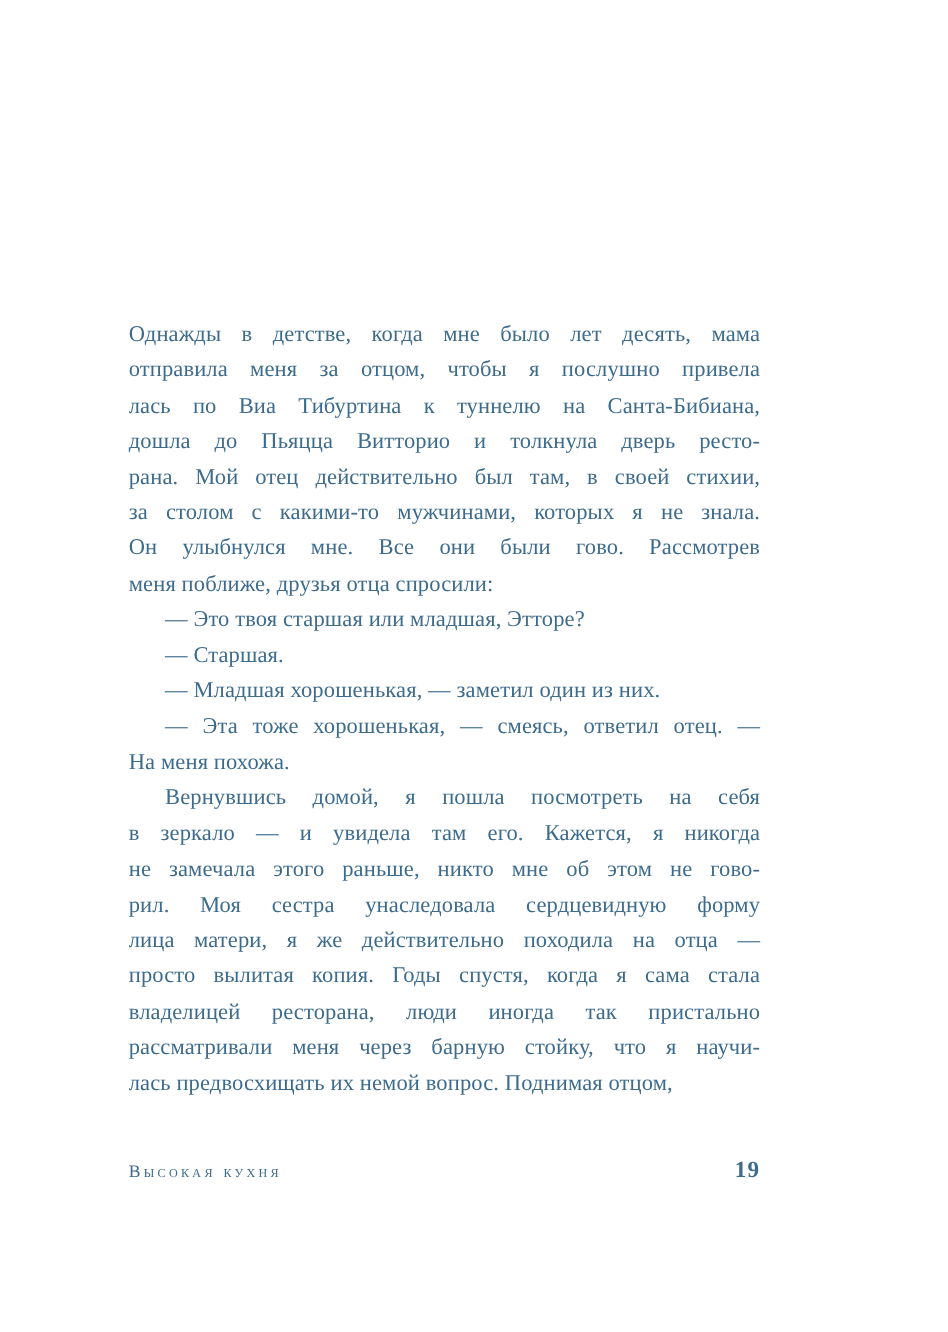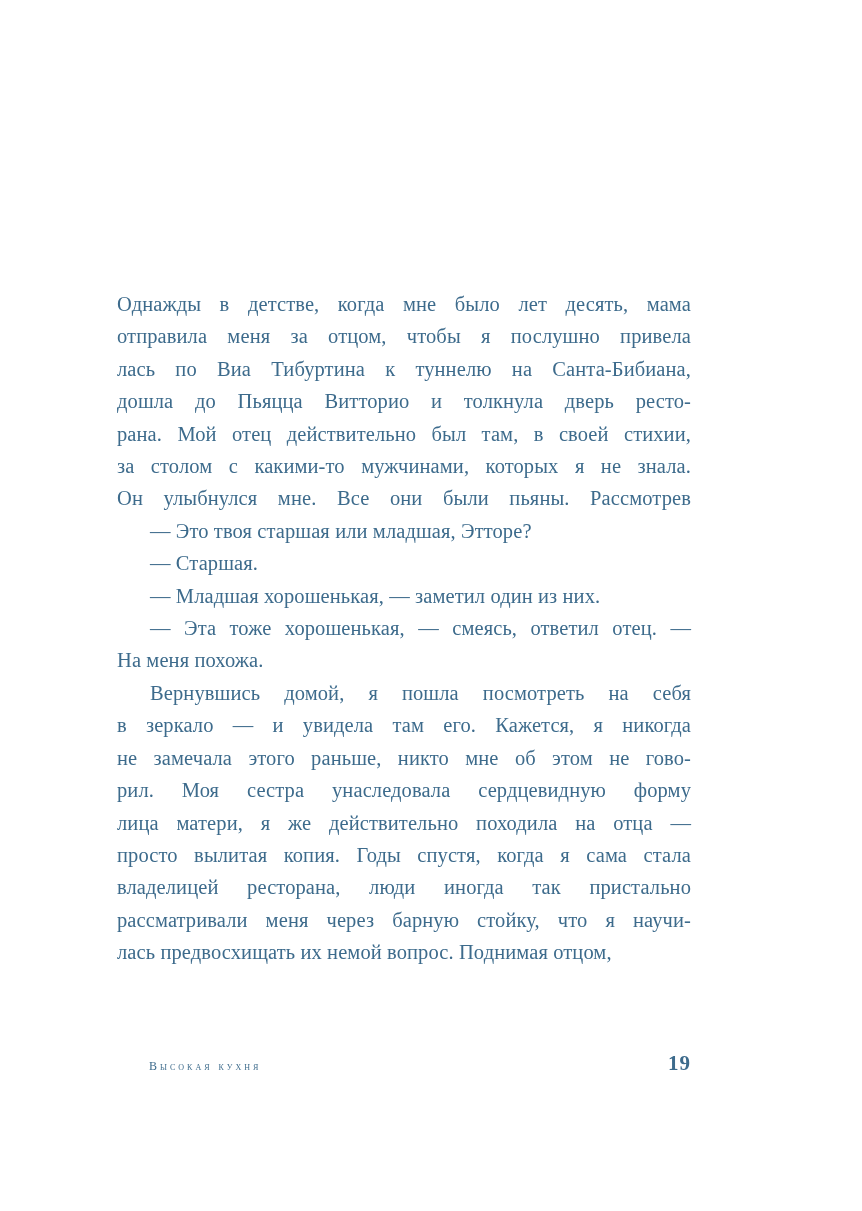--- a/index.html
+++ b/index.html
@@ -44,43 +44,43 @@
     position: absolute;
     left: 117px;
     top: 1051px;
     width: 574px;
     display: flex;
     justify-content: space-between;
     align-items: baseline;
   }
   .book-title {
     font-variant: small-caps;
-    font-size: 12px;
+    font-size: 16px;
     letter-spacing: 3px;
-    margin-left: 32px;
   }
   .page-number {
     font-weight: bold;
     font-size: 21px;
     letter-spacing: 1px;
   }
 </style>
 </head>
 <body>
 
 <div class="page" style="background: rgb(255, 255, 255); color: rgb(61, 107, 140);">
   <div class="text-block">
       <div class="paragraph">
         <div class="line">Однажды в детстве, когда мне было лет десять, мама</div>
         <div class="line">отправила меня за отцом, чтобы я послушно привела</div>
         <div class="line">лась по Виа Тибуртина к туннелю на Санта-Бибиана,</div>
         <div class="line">дошла до Пьяцца Витторио и толкнула дверь ресто-</div>
         <div class="line">рана. Мой отец действительно был там, в своей стихии,</div>
         <div class="line">за столом с какими-то мужчинами, которых я не знала.</div>
-        <div class="line">Он улыбнулся мне. Все они были пьяны. Рассмотрев</div>
+        <div class="line">Он улыбнулся мне. Все они были гово. Рассмотрев</div>
+        <div class="line last">меня поближе, друзья отца спросили:</div>
       </div>
       <div class="paragraph indent">
         <div class="line last">— Это твоя старшая или младшая, Этторе?</div>
       </div>
       <div class="paragraph indent">
         <div class="line last">— Старшая.</div>
       </div>
       <div class="paragraph indent">
         <div class="line last">— Младшая хорошенькая, — заметил один из них.</div>
       </div>

